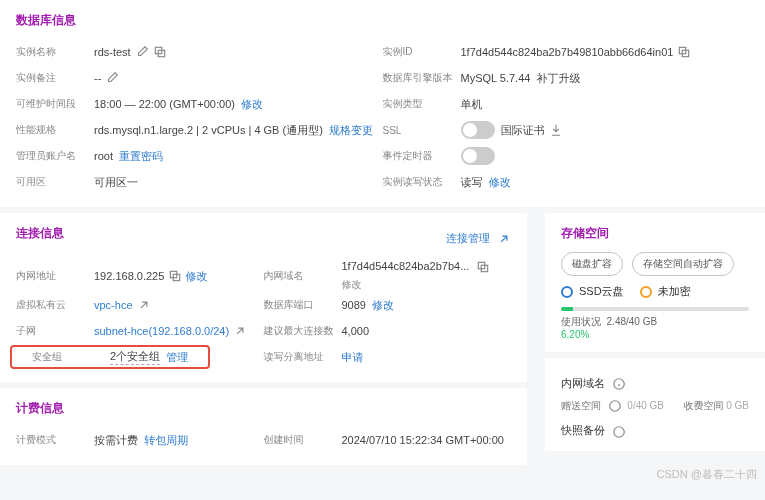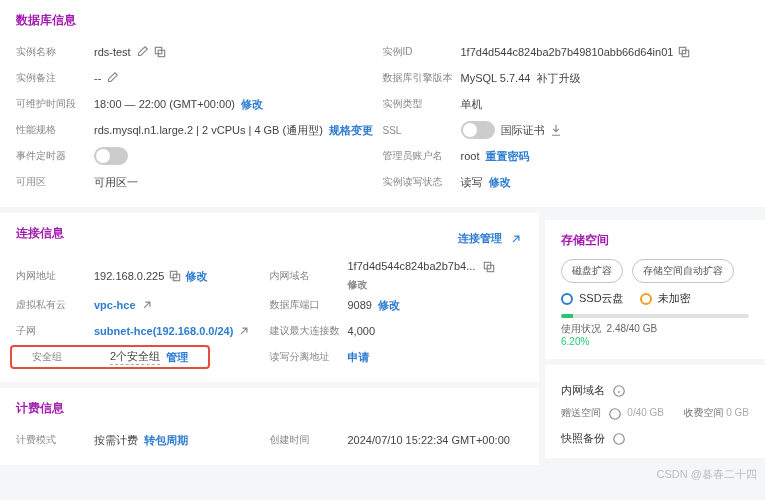--- a/index.html
+++ b/index.html
@@ -3,25 +3,25 @@
 <meta charset="utf-8">
 <style>
   * { box-sizing: border-box; margin: 0; padding: 0; }
   body { font-family: "Microsoft YaHei", Arial, sans-serif; font-size: 11px; color: #333; background: #f5f6f7; width: 765px; }
   .card { background: #fff; padding: 12px 16px; margin-bottom: 6px; }
   .section-title { font-size: 12px; font-weight: 700; color: #a21caf; margin-bottom: 10px; }
   .row2 { display: flex; }
   .col { flex: 1; display: flex; align-items: center; min-height: 26px; }
   .label { color: #888; width: 78px; flex-shrink: 0; font-size: 10px; }
   .value { color: #444; font-size: 11px; }
-  .link { color: #2f7dd1; cursor: pointer; font-weight: bold; }
+  .link { color: #2f7dd1; cursor: pointer; }
   .dash { border-bottom: 1px dashed #aaa; }
   .icon { display: inline-flex; width: 14px; height: 14px; color: #888; margin-left: 4px; vertical-align: middle; }
   .icon svg { width: 100%; height: 100%; }
-  .main-flex { display: flex; gap: 6px; align-items: center; }
+  .main-flex { display: flex; gap: 18px; align-items: flex-start; }
   .left-col { flex: 1; min-width: 0; }
   .right-col { width: 220px; flex-shrink: 0; }
   .section-head { display: flex; justify-content: space-between; align-items: center; margin-bottom: 8px; }
   .hl-box { border: 2px solid #e74c3c; border-radius: 4px; padding: 2px 20px; margin-left: -6px; display: inline-flex; align-items: center; }
   .btn-out { border: 1px solid #c0c4cc; background: #fff; color: #555; border-radius: 12px; padding: 4px 10px; font-size: 10px; cursor: pointer; margin-right: 6px; }
   .disk-row { display: flex; align-items: center; gap: 6px; font-size: 11px; margin: 8px 0; }
   .circle { width: 12px; height: 12px; border-radius: 50%; border: 2px solid; display: inline-block; }
   .circle.blue { border-color: #2f7dd1; }
   .circle.orange { border-color: #f0a020; }
   .bar { height: 4px; background: #e0e0e0; border-radius: 2px; overflow: hidden; margin-bottom: 4px; }
@@ -111,27 +111,27 @@
       <span class="icon">
           <svg viewBox="0 0 24 24" fill="none" stroke="currentColor" stroke-width="2">
             <path d="M12 3v12m-5-5l5 5 5-5M5 21h14"></path>
           </svg>
         </span>
     </div>
   </div>
 
   <div class="row2">
     <div class="col">
-      <span class="label">事件定时器</span>
-      <span class="toggle"></span>
-    </div>
-    <div class="col">
       <span class="label">管理员账户名</span>
       <span class="value">root</span>
       &nbsp;&nbsp;<span class="link">重置密码</span>
+    </div>
+    <div class="col">
+      <span class="label">事件定时器</span>
+      <span class="toggle"></span>
     </div>
   </div>
 
   <div class="row2">
     <div class="col">
       <span class="label">可用区</span>
       <span class="value">可用区一</span>
     </div>
     <div class="col">
       <span class="label">实例读写状态</span>

